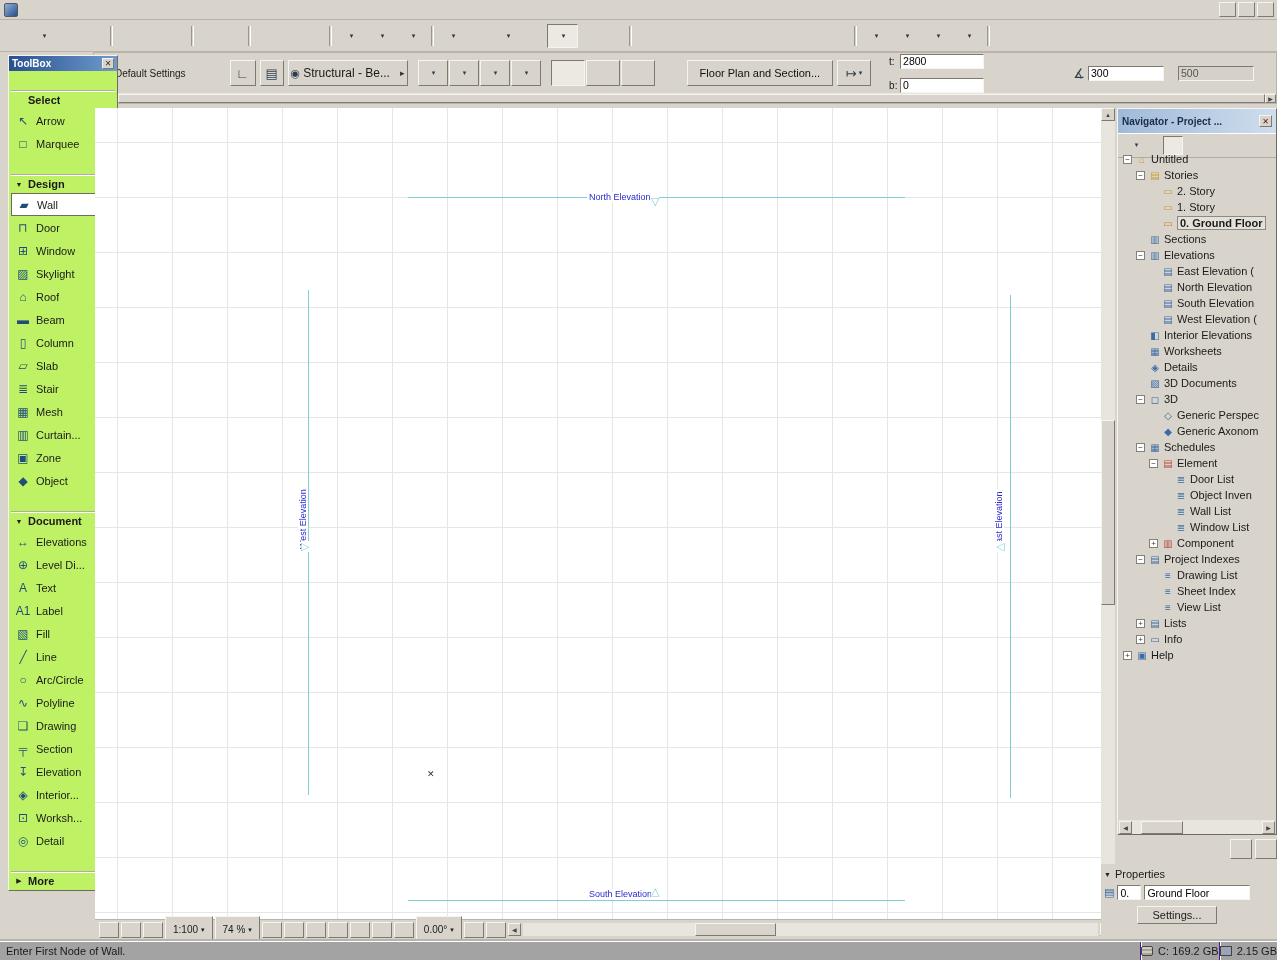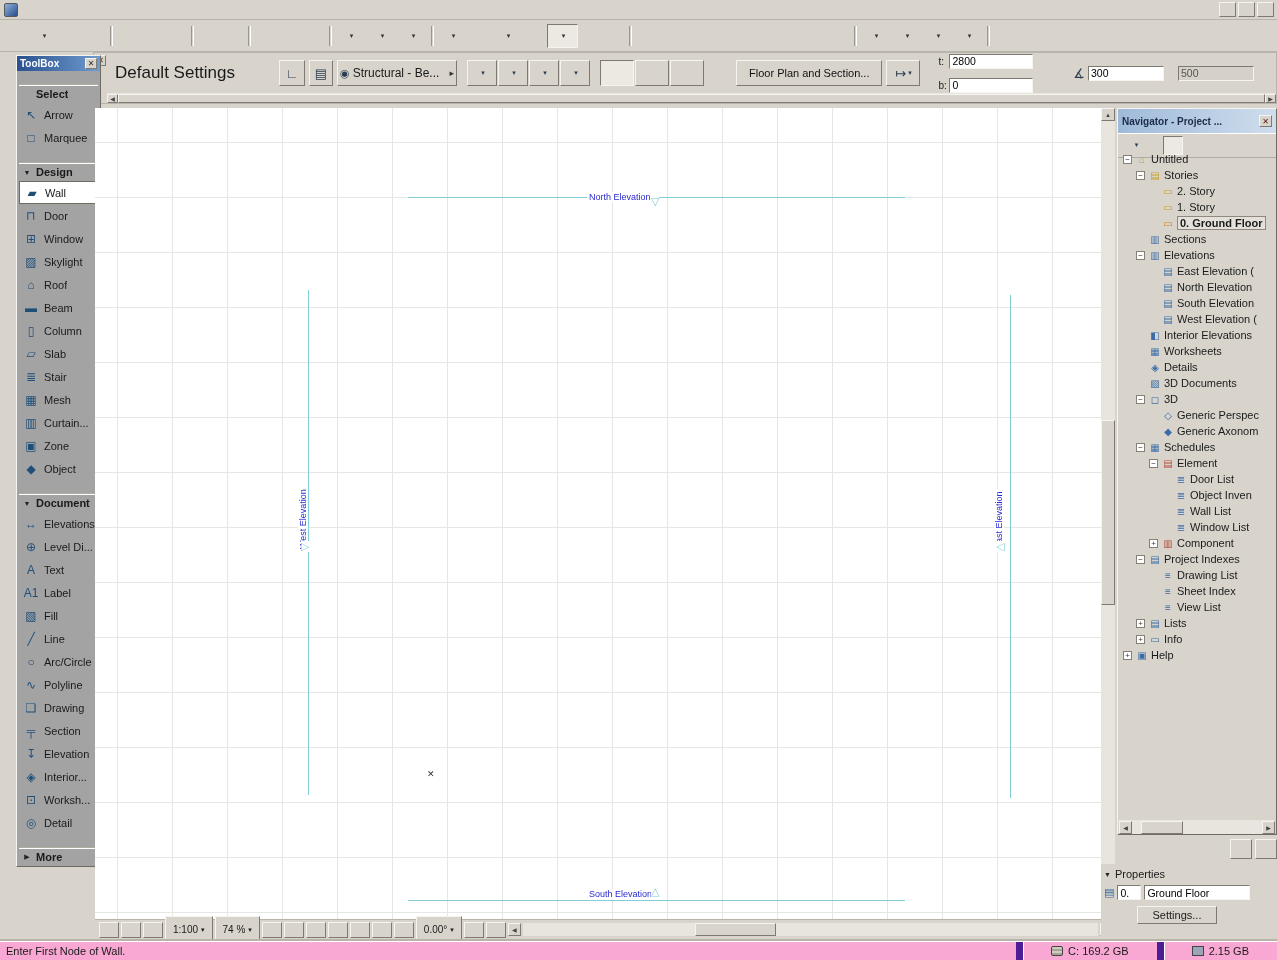--- a/index.html
+++ b/index.html
@@ -22,21 +22,21 @@
   .tbtn.on{background:#ece9e2;border-color:#7e7a72 #f6f4f0 #f6f4f0 #7e7a72;}
   .tbtn.go{font-size:10.5px;padding:0 3px;font-weight:bold;color:#222;}
   .tbtn.sep{min-width:3px;width:3px;height:20px;border:none;border-left:1px solid #9b978f;border-right:1px solid #fff;margin:0 3px;}
   .tbtn.sep::after{content:none;}
 
   
   .infobar{position:absolute;left:93px;top:52px;width:1184px;height:52px;background:#d8d4cc;display:flex;align-items:center;gap:4px;padding:0 4px 10px 0;border:1px solid #b8b4ac;}
   .ib-grip{width:13px;align-self:stretch;display:flex;flex-direction:column;align-items:center;padding-top:2px;gap:2px;}
   .ib-close{width:11px;height:11px;font-size:8px;display:flex;align-items:center;justify-content:center;color:#333;border:1px solid;border-color:#f6f4f0 #7e7a72 #7e7a72 #f6f4f0;background:#d8d4cc;}
   .ib-grip::after{content:"";flex:1;width:5px;background-image:radial-gradient(#908c84 35%,transparent 36%);background-size:4px 4px;}
-  .ib-label{font-size:17px;margin-left:4px;white-space:nowrap;}
+  .ib-label{font-size:10px;margin-left:4px;white-space:nowrap;}
   .ib-btn{height:26px;display:inline-flex;align-items:center;justify-content:center;font-size:13px;color:#2c3e50;border:1px solid;border-color:#f6f4f0 #7e7a72 #7e7a72 #f6f4f0;background:#d8d4cc;}
   .ib-btn.w26{width:26px;margin-left:40px;}
   .ib-btn.w24{width:24px;}
   .ib-btn.w30{width:30px;}
   .ib-btn.w34{width:34px;}
   .ib-btn.on{background:#ece9e2;border-color:#7e7a72 #f6f4f0 #f6f4f0 #7e7a72;}
   .ib-btn.dd::after{content:"▾";font-size:7px;margin-left:2px;}
   .ib-btn.fp{font-size:11px;color:#111;padding:0 12px;margin-left:28px;}
   .ib-combo{width:120px;height:26px;display:inline-flex;align-items:center;gap:3px;padding:0 2px;border:1px solid;border-color:#f6f4f0 #7e7a72 #7e7a72 #f6f4f0;background:#d8d4cc;overflow:hidden;}
   .ib-combo .eye{font-size:11px;color:#2c3e50;}
@@ -52,27 +52,27 @@
   .ht-fields{display:inline-flex;gap:14px;}
   .ib-input.w76{width:76px;}
   .ib-input.dis{background:#d5d1c9;color:#555;}
   .ib-scroll{position:absolute;left:13px;right:0;bottom:0;height:10px;display:flex;align-items:center;background:#e8e5df;}
   .ib-scroll .ib-thumb{flex:1;height:9px;border:1px solid;border-color:#f6f4f0 #7e7a72 #7e7a72 #f6f4f0;background:#d8d4cc;}
 
   .sb-btn{width:13px;height:13px;display:inline-flex;align-items:center;justify-content:center;font-size:6px;color:#444;border:1px solid;border-color:#f6f4f0 #7e7a72 #7e7a72 #f6f4f0;background:#d8d4cc;flex:none;}
   .ib-scroll .sb-btn{width:11px;height:9px;}
 
   
-  .toolbox{position:absolute;left:16px;top:55px;width:85px;background:#a3a3a3;border:1px solid;border-color:#f6f4f0 #6f6b63 #6f6b63 #f6f4f0;}
+  .toolbox{position:absolute;left:8px;top:55px;width:110px;background:#bef264;border:1px solid;border-color:#f6f4f0 #6f6b63 #6f6b63 #f6f4f0;}
   .tbx-title{height:15px;background:linear-gradient(90deg,#29508f,#6f9bcd);color:#fff;font-weight:bold;font-size:10px;display:flex;align-items:center;padding:0 3px;}
   .tbx-close{margin-left:auto;width:12px;height:11px;font-size:8px;color:#333;display:flex;align-items:center;justify-content:center;border:1px solid;border-color:#f6f4f0 #7e7a72 #7e7a72 #f6f4f0;background:#d8d4cc;}
   .tb-row{height:23px;display:flex;align-items:center;padding:0 2px;margin:0 2px;}
   .tb-ico{width:20px;text-align:center;font-size:12px;color:#1f4e79;flex:none;}
   .tb-lbl{font-size:11px;white-space:nowrap;overflow:hidden;}
-  .tb-row.hdr{height:19px;border-top:1px solid #b0aca4;box-shadow:0 1px 0 #fff inset;margin-top:13px;}
+  .tb-row.hdr{height:19px;border-top:1px solid #b0aca4;box-shadow:0 1px 0 #fff inset;margin-top:19px;}
   .tb-row.hdr .tb-ico{font-size:7px;width:12px;color:#222;}
   .tb-row.hdr .tb-lbl{font-weight:bold;}
   .tb-row.selected{background:#fff;border:1px solid #6f6b63;}
 
   
   .canvas-wrap{position:absolute;left:95px;top:108px;width:1020px;height:831px;}
   .canvas-view{position:absolute;left:0;top:0;width:1006px;height:811px;background-color:#fff;
     background-image:linear-gradient(to right,#e4e7e4 1px,transparent 1px),linear-gradient(to bottom,#e4e7e4 1px,transparent 1px);
     background-size:55px 55px;background-position:22px 34px;overflow:hidden;}
   .elev-line{position:absolute;background:#82ced6;}
@@ -143,23 +143,23 @@
   .prop-tri{font-size:7px;color:#222;}
   .prop-header span:last-child{font-size:11px;}
   .prop-row{display:flex;align-items:center;gap:3px;margin-top:3px;}
   .prop-ico{font-size:11px;color:#3a6da5;}
   .ib-input.w24{width:24px;}
   .ib-input.flex{flex:1;}
   .prop-btn-row{display:flex;justify-content:center;margin-top:6px;}
   .prop-btn{width:80px;height:18px;display:inline-flex;align-items:center;justify-content:center;font-size:11px;border:1px solid;border-color:#f6f4f0 #7e7a72 #7e7a72 #f6f4f0;background:#d8d4cc;}
 
   
-  .statusbar{position:absolute;left:0;top:941px;width:1277px;height:19px;background:#f9a8d4;border-top:1px solid #fff;box-shadow:0 -2px 0 #b8b4ac;display:flex;align-items:center;}
+  .statusbar{position:absolute;left:0;top:941px;width:1277px;height:19px;background:#a3a3a3;border-top:1px solid #fff;box-shadow:0 -2px 0 #b8b4ac;display:flex;align-items:center;}
   .status-msg{flex:1;padding-left:6px;font-size:11px;}
-  .status-cell{display:flex;align-items:center;gap:5px;padding:0 28px;height:100%;border-left:7px solid #4c1d95;box-shadow:1px 0 0 #fff inset;font-size:11px;}
+  .status-cell{display:flex;align-items:center;gap:5px;padding:0 0;height:100%;border-left:1px solid #4c1d95;box-shadow:1px 0 0 #fff inset;font-size:11px;}
   .stat-ico{width:12px;height:10px;border:1px solid #444;border-radius:2px;background:repeating-linear-gradient(#d0ccc0 0 2px,#a8a498 2px 4px);}
   .stat-ico.mem{background:#9aa6b8;border-radius:0;}
 </style>
 </head>
 <body>
 
 <div class="app">
 
   <div class="menubar">
     <span class="app-ico"></span>

